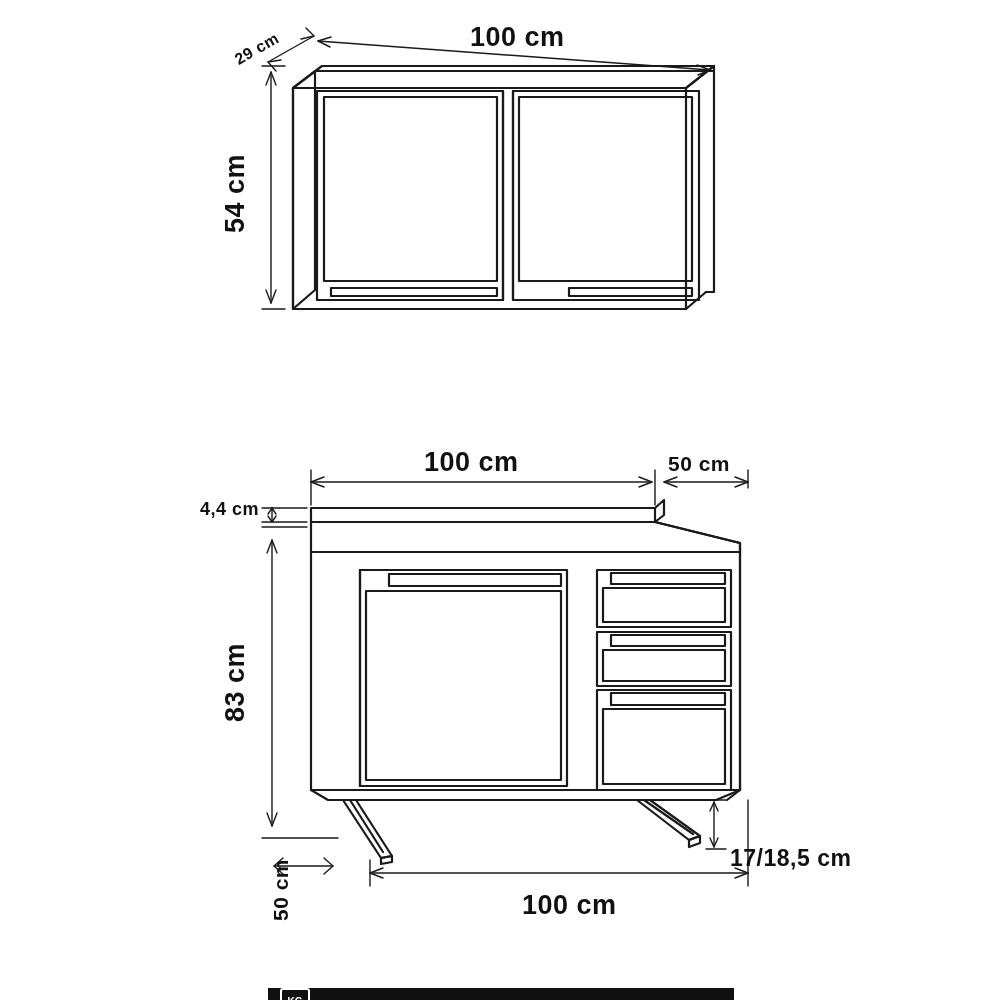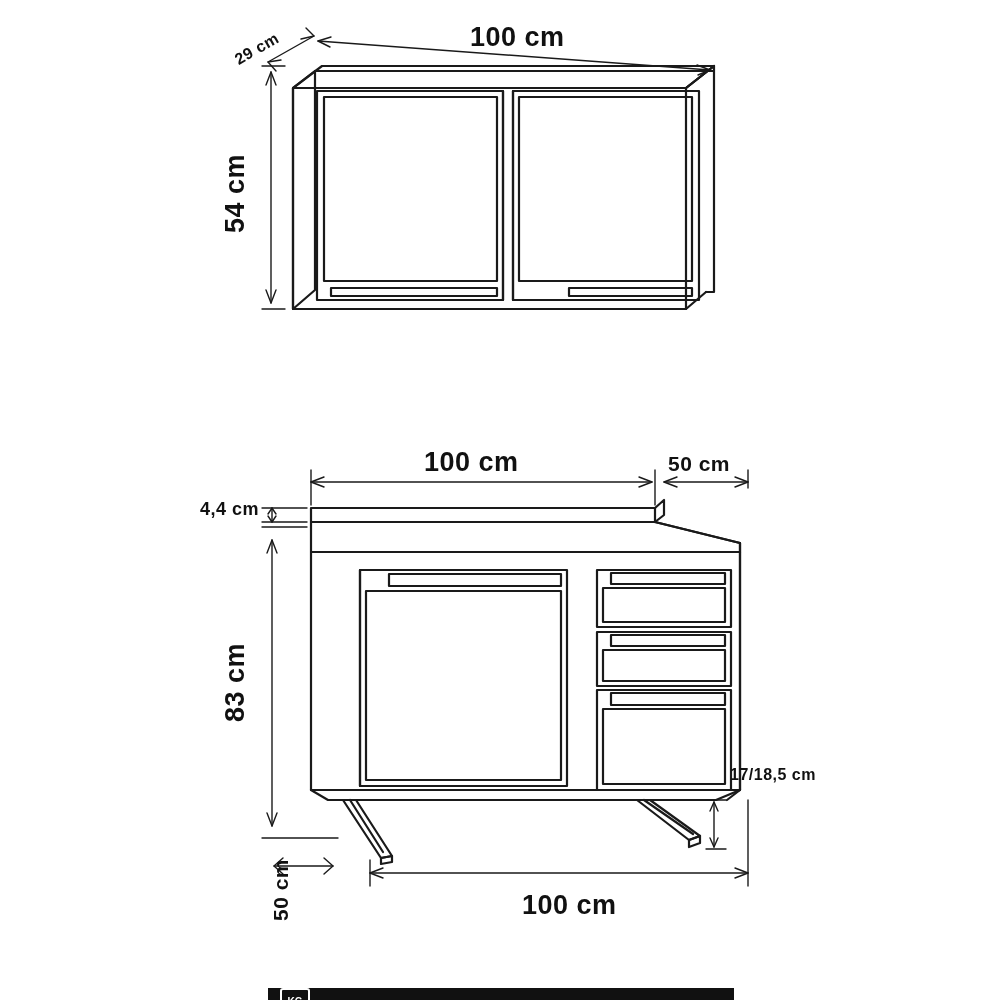--- a/index.html
+++ b/index.html
@@ -230,21 +230,21 @@
   <div class="dim-label" style="left:424px; top:447px; font-size:27px;">100 cm</div>
 
   <div class="dim-label" style="left:668px; top:452px; font-size:21px;">50 cm</div>
 
   <div class="dim-label" style="left:200px; top:499px; font-size:18px;">4,4 cm</div>
 
   <div class="dim-label dim-vert" style="left:196px; top:667px; font-size:27px; transform:rotate(-90deg);">83 cm</div>
 
   <div class="dim-label dim-vert" style="left:250px; top:878px; font-size:21px; transform:rotate(-90deg);">50 cm</div>
 
-  <div class="dim-label" style="left:730px; top:766px; font-size:16px;">17/18,5 cm</div>
+  <div class="dim-label" style="left:730px; top:845px; font-size:23px;">17/18,5 cm</div>
 
   <div class="dim-label" style="left:522px; top:890px; font-size:27px;">100 cm</div>
 
   <div class="footer-bar">
     <div class="kg-badge">
       <span>KG</span>
     </div>
   </div>
 
 </div>

